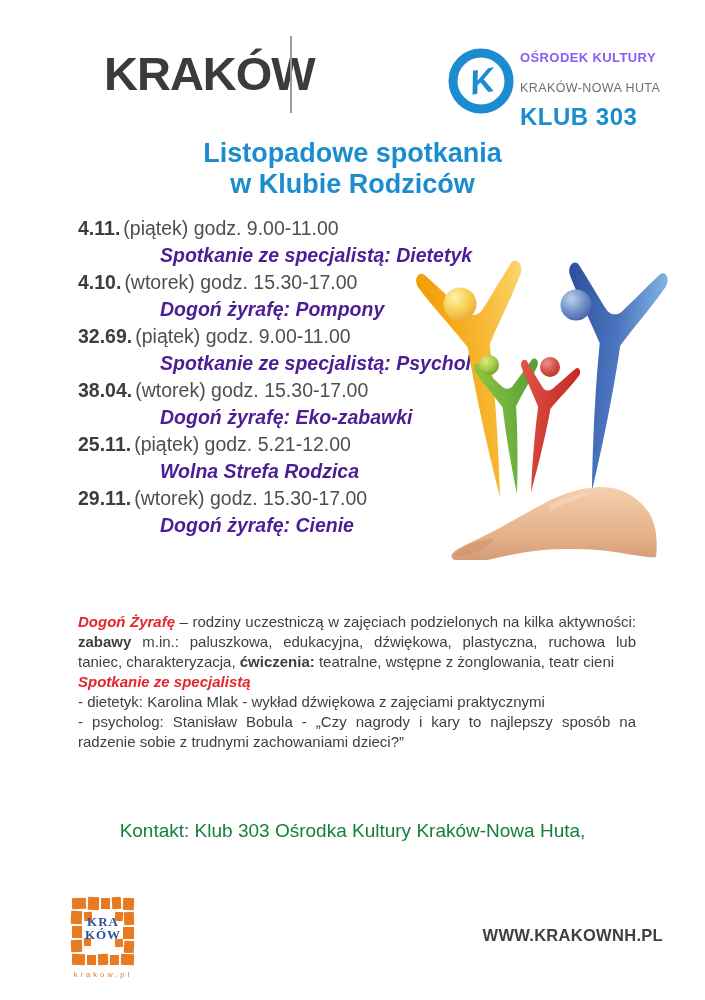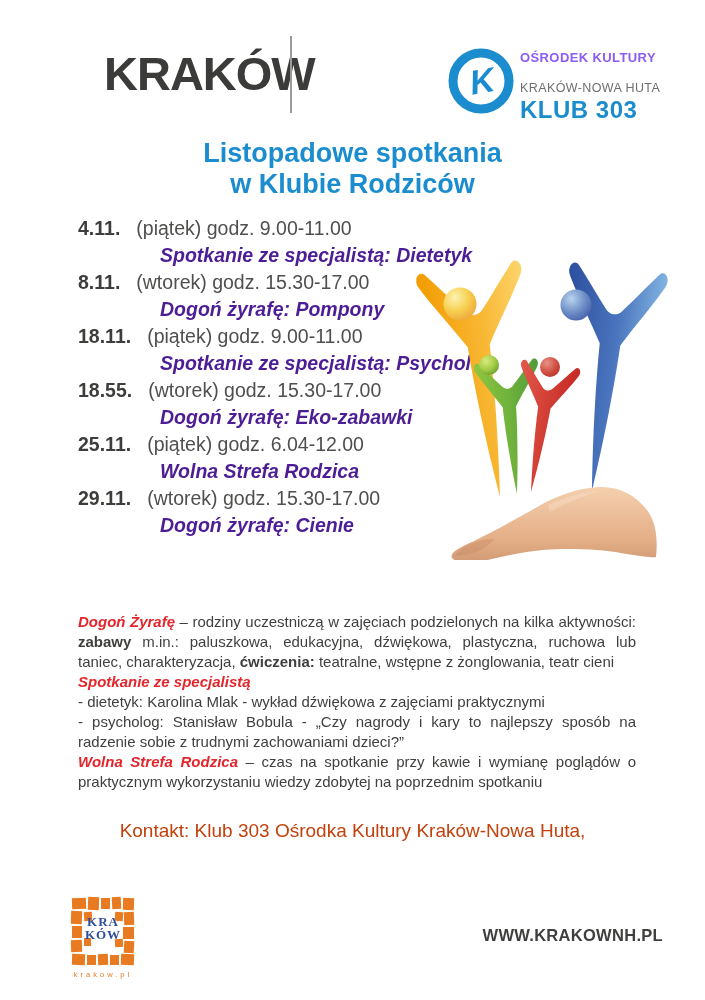--- a/index.html
+++ b/index.html
@@ -19,55 +19,55 @@
   }
   .header-divider {
     position:absolute; left:290px; top:36px; width:2px; height:77px;
     background:#9b9b9b;
   }
   .klub-logo { position:absolute; left:447px; top:47px; width:215px; height:70px; }
   .klub-logo .icon { position:absolute; left:0; top:0; }
   .klub-text { position:absolute; left:73px; top:3px; white-space:nowrap; }
   .klub-line1 { font-size:13px; font-weight:bold; color:#8b5cf6; letter-spacing:0.4px; }
   .klub-line2 { font-size:12.5px; color:#6e6f71; letter-spacing:0.4px; margin-top:16px; }
-  .klub-line3 { font-size:24px; font-weight:800; color:#1b8dce; letter-spacing:0.5px; margin-top:1px; }
+  .klub-line3 { font-size:24px; font-weight:800; color:#1b8dce; letter-spacing:0.5px; margin-top:8px; }
 
   
   .title {
     position:absolute; left:0; right:0; top:138px; text-align:center;
     color:#1b8dce; font-weight:bold; font-size:27px; line-height:31px;
     letter-spacing:0px;
   }
 
   
   .schedule { position:absolute; left:78px; top:215px; width:470px; }
   .sched-date-line { font-size:19.5px; line-height:27px; height:27px; white-space:nowrap; }
   .sched-date { font-weight:bold; color:#3d3d3c; }
-  .sched-info { color:#4f4f4e; margin-left:16px; }
+  .sched-info { color:#4f4f4e; margin-left:3px; }
   .sched-event {
     font-size:19.5px; line-height:27px; height:27px; padding-left:82px;
     color:#4c1d95; font-weight:bold; font-style:italic; white-space:nowrap;
   }
 
   
   .figures { position:absolute; left:398px; top:255px; pointer-events:none; }
 
   
   .description {
     position:absolute; left:78px; top:612px; width:558px;
     font-size:15px; line-height:20px; text-align:justify; color:#3f3f3e;
   }
   .seg-lead { color:#e3262c; font-weight:bold; font-style:italic; }
   .seg-b { font-weight:bold; }
   .seg-n { }
 
   
   .contact {
     position:absolute; left:0; right:0; top:818px; text-align:center;
-    font-size:19px; line-height:26px; color:#c2410c;
+    font-size:19px; line-height:26px; color:#15803d;
   }
 
   
   .krakowpl-logo { position:absolute; left:70px; top:896px; }
   .site-url {
     position:absolute; right:42px; top:926px;
     font-size:16.5px; font-weight:bold; letter-spacing:0.3px; color:#3f3f3e;
   }
 </style>
 </head>
@@ -96,37 +96,37 @@
   </div>
 
   <div class="schedule">
 
       <div class="sched-row">
         <div class="sched-date-line"><span class="sched-date">4.11.</span><span class="sched-info">(piątek) godz. 9.00-11.00</span></div>
         <div class="sched-event">Spotkanie ze specjalistą: Dietetyk</div>
       </div>
 
       <div class="sched-row">
-        <div class="sched-date-line"><span class="sched-date">8.11.</span><span class="sched-info">(wtorek) godz. 15.30-17.00</span></div>
+        <div class="sched-date-line"><span class="sched-date">4.10.</span><span class="sched-info">(wtorek) godz. 15.30-17.00</span></div>
         <div class="sched-event">Dogoń żyrafę: Pompony</div>
       </div>
 
 
       <div class="sched-row">
-        <div class="sched-date-line"><span class="sched-date">18.11.</span><span class="sched-info">(piątek) godz. 9.00-11.00</span></div>
+        <div class="sched-date-line"><span class="sched-date">32.69.</span><span class="sched-info">(piątek) godz. 9.00-11.00</span></div>
         <div class="sched-event">Spotkanie ze specjalistą: Psycholog</div>
       </div>
 
       <div class="sched-row">
-        <div class="sched-date-line"><span class="sched-date">18.55.</span><span class="sched-info">(wtorek) godz. 15.30-17.00</span></div>
+        <div class="sched-date-line"><span class="sched-date">38.04.</span><span class="sched-info">(wtorek) godz. 15.30-17.00</span></div>
         <div class="sched-event">Dogoń żyrafę: Eko-zabawki</div>
       </div>
 
       <div class="sched-row">
-        <div class="sched-date-line"><span class="sched-date">25.11.</span><span class="sched-info">(piątek) godz. 6.04-12.00</span></div>
+        <div class="sched-date-line"><span class="sched-date">25.11.</span><span class="sched-info">(piątek) godz. 5.21-12.00</span></div>
         <div class="sched-event">Wolna Strefa Rodzica</div>
       </div>
 
       <div class="sched-row">
         <div class="sched-date-line"><span class="sched-date">29.11.</span><span class="sched-info">(wtorek) godz. 15.30-17.00</span></div>
         <div class="sched-event">Dogoń żyrafę: Cienie</div>
       </div>
     </div>
 
   <svg class="figures" width="292" height="305" viewBox="0 0 292 305">
@@ -200,21 +200,20 @@
       <path fill="#c78f68" opacity="0.45" d="M56 301 C 64 291 79 284 96 284 C 88 295 72 301 56 301 Z"></path>
       <path fill="#f7dcc4" opacity="0.5" d="M150 250 C 170 241 188 236 203 236 C 188 240 168 248 152 257 Z"></path>
     </g>
   </svg>
 
   <div class="description">
     <p><span class="seg-lead">Dogoń Żyrafę</span><span class="seg-n"> – rodziny uczestniczą w zajęciach podzielonych na kilka aktywności: </span><span class="seg-b">zabawy</span><span class="seg-n"> m.in.: paluszkowa, edukacyjna, dźwiękowa, plastyczna, ruchowa lub taniec, charakteryzacja, </span><span class="seg-b">ćwiczenia:</span><span class="seg-n"> teatralne, wstępne z żonglowania, teatr cieni</span></p>
     <p><span class="seg-lead">Spotkanie ze specjalistą</span></p>
     <p><span class="seg-n">-  dietetyk: Karolina Mlak - wykład dźwiękowa z zajęciami praktycznymi</span></p>
     <p><span class="seg-n">- psycholog: Stanisław Bobula - „Czy nagrody i kary to najlepszy sposób na radzenie sobie z trudnymi zachowaniami dzieci?”</span></p>
-    <p><span class="seg-lead">Wolna Strefa Rodzica</span><span class="seg-n"> – czas na spotkanie przy kawie i wymianę poglądów o praktycznym wykorzystaniu wiedzy zdobytej na poprzednim spotkaniu</span></p>
   </div>
 
   <div class="contact">
     <div>Kontakt: Klub 303 Ośrodka Kultury Kraków-Nowa Huta,</div>
   </div>
 
   <svg class="krakowpl-logo" width="66" height="86" viewBox="0 0 66 86">
     <g fill="#e87a22">
       <rect x="2" y="2" width="14" height="11" transform="rotate(-2 9 7)"></rect>
       <rect x="18" y="1" width="11" height="13" transform="rotate(2 23 7)"></rect>

